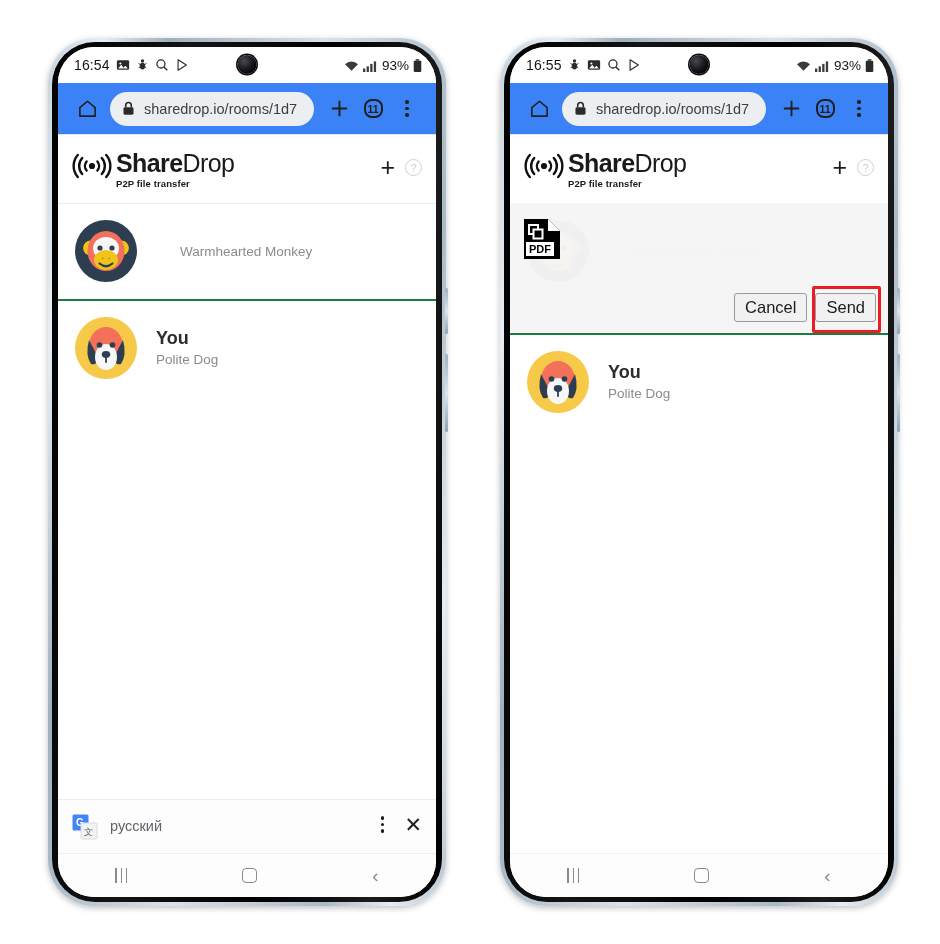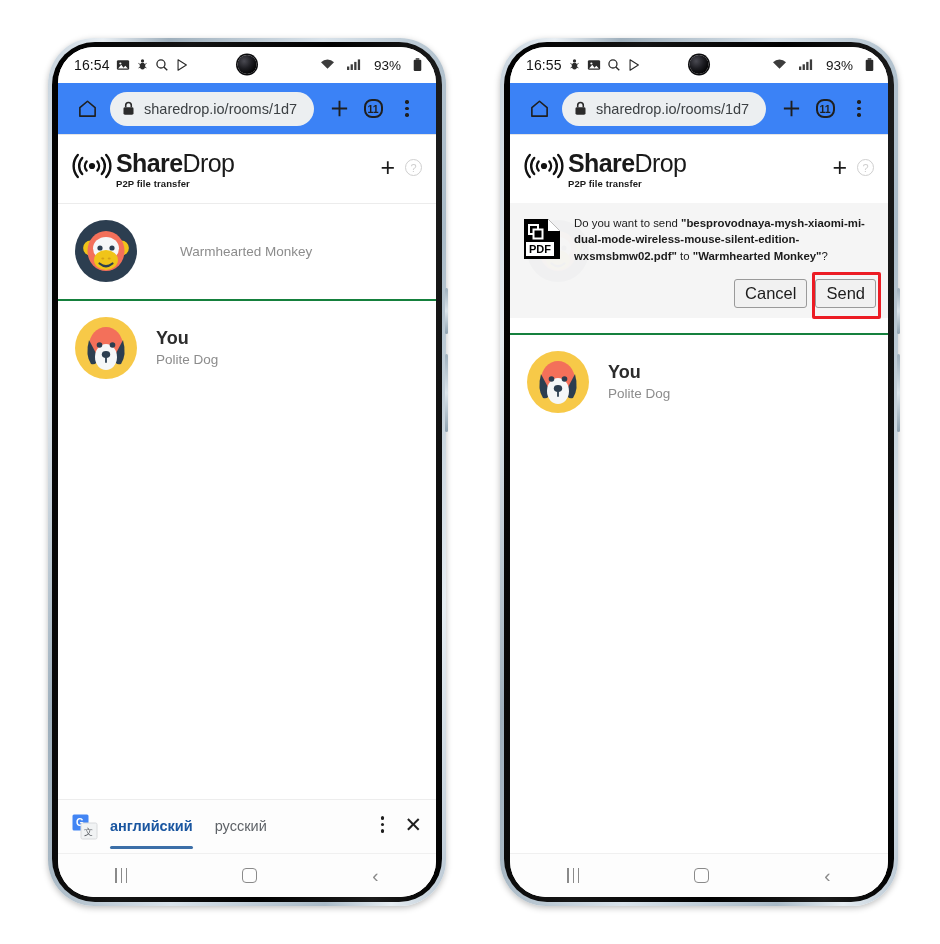--- a/index.html
+++ b/index.html
@@ -61,21 +61,21 @@
     height: 36px;
     display: flex;
     align-items: center;
     justify-content: space-between;
     padding: 0 14px 0 16px;
     font-size: 13.5px;
     color: #1c1c1c;
     background: #ffffff;
   }
   .sb-left { display: flex; align-items: center; gap: 6px; }
-  .sb-right { display: flex; align-items: flex-start; gap: 12px; }
+  .sb-right { display: flex; align-items: flex-end; gap: 4px; }
   .sb-time { font-size: 14px; letter-spacing: .1px; color:#141414; }
   .sb-ico { display:inline-flex; align-items:center; }
   .camera {
     position: absolute;
     left: 50%;
     top: 8px;
     transform: translateX(-50%);
     width: 19px; height: 19px;
     border-radius: 50%;
     background: radial-gradient(circle at 35% 32%, #4a4a52 0%, #1d1d22 42%, #000 80%);
@@ -188,21 +188,21 @@
     font-size: 11.4px;
     line-height: 1.45;
     color: #1b1b1b;
   }
   .dialog-text b { font-weight: 700; }
   .dialog-actions {
     display: flex;
     justify-content: flex-end;
     align-items: center;
     gap: 8px;
-    margin-top: 14px;
+    margin-top: 28px;
     position: relative;
   }
   .dlg-btn {
     background: #f1f1f1;
     border: 1px solid #9a9a9a;
     border-radius: 3px;
     font-size: 16.5px;
     color: #1c1c1c;
     padding: 4px 10px 5px 10px;
     font-family: "Liberation Sans", sans-serif;
@@ -432,21 +432,20 @@
     <div class="translatebar">
       <span class="gt-icon">
         <svg width="26" height="26" viewBox="0 0 26 26">
           <rect x="0.5" y="0.5" width="16" height="16" rx="1.5" fill="#4285f4"></rect>
           <text x="4" y="12" font-family="Liberation Sans, sans-serif" font-size="10" font-weight="bold" fill="#ffffff">G</text>
           <rect x="9" y="9" width="16" height="16" rx="1.5" fill="#f1f3f4" stroke="#d8dadc"></rect>
           <text x="12" y="21" font-family="Liberation Sans, sans-serif" font-size="9" fill="#5f6368">文</text>
         </svg>
       </span>
       <div class="tr-tabs">
-        <span class="tr-tab active">английский</span>
         <span class="tr-tab">русский</span>
       </div>
       <div class="tr-right">
         <span class="dots3">
             <i></i>
             <i></i>
             <i></i>
           </span>
         <span class="x-icon">✕</span>
       </div>
@@ -609,21 +608,20 @@
           <span class="pdf-icon">
             <svg width="40" height="44" viewBox="0 0 40 44">
               <path d="M2 2 H26 L38 14 V42 H2 Z" fill="#000"></path>
               <path d="M26 2 L38 14 H26 Z" fill="#fff"></path>
               <rect x="7" y="8" width="9" height="9" fill="none" stroke="#fff" stroke-width="2"></rect>
               <rect x="11.5" y="12.5" width="9" height="9" fill="#000" stroke="#fff" stroke-width="2"></rect>
               <rect x="4" y="25" width="28" height="14" fill="#fff"></rect>
               <text x="18" y="36" text-anchor="middle" font-family="Liberation Sans, sans-serif" font-size="11" font-weight="bold" fill="#000">PDF</text>
             </svg>
           </span>
-          <span class="dialog-text"><span>Do you want to send </span><b>"besprovodnaya-mysh-xiaomi-mi-dual-mode-wireless-mouse-silent-edition-wxsmsbmw02.pdf"</b><span> to </span><b>"Warmhearted Monkey"</b><span>?</span></span>
         </div>
         <div class="dialog-actions">
           <button class="dlg-btn">Cancel</button>
           <button class="dlg-btn">Send</button>
           <span class="highlight-box" style="right:-5px; top:-7px; width:69px; height:47px;"></span>
         </div>
       </div>
 
       <div class="peer-row" style="margin-top:34px;">
         <span class="peer-avatar">

